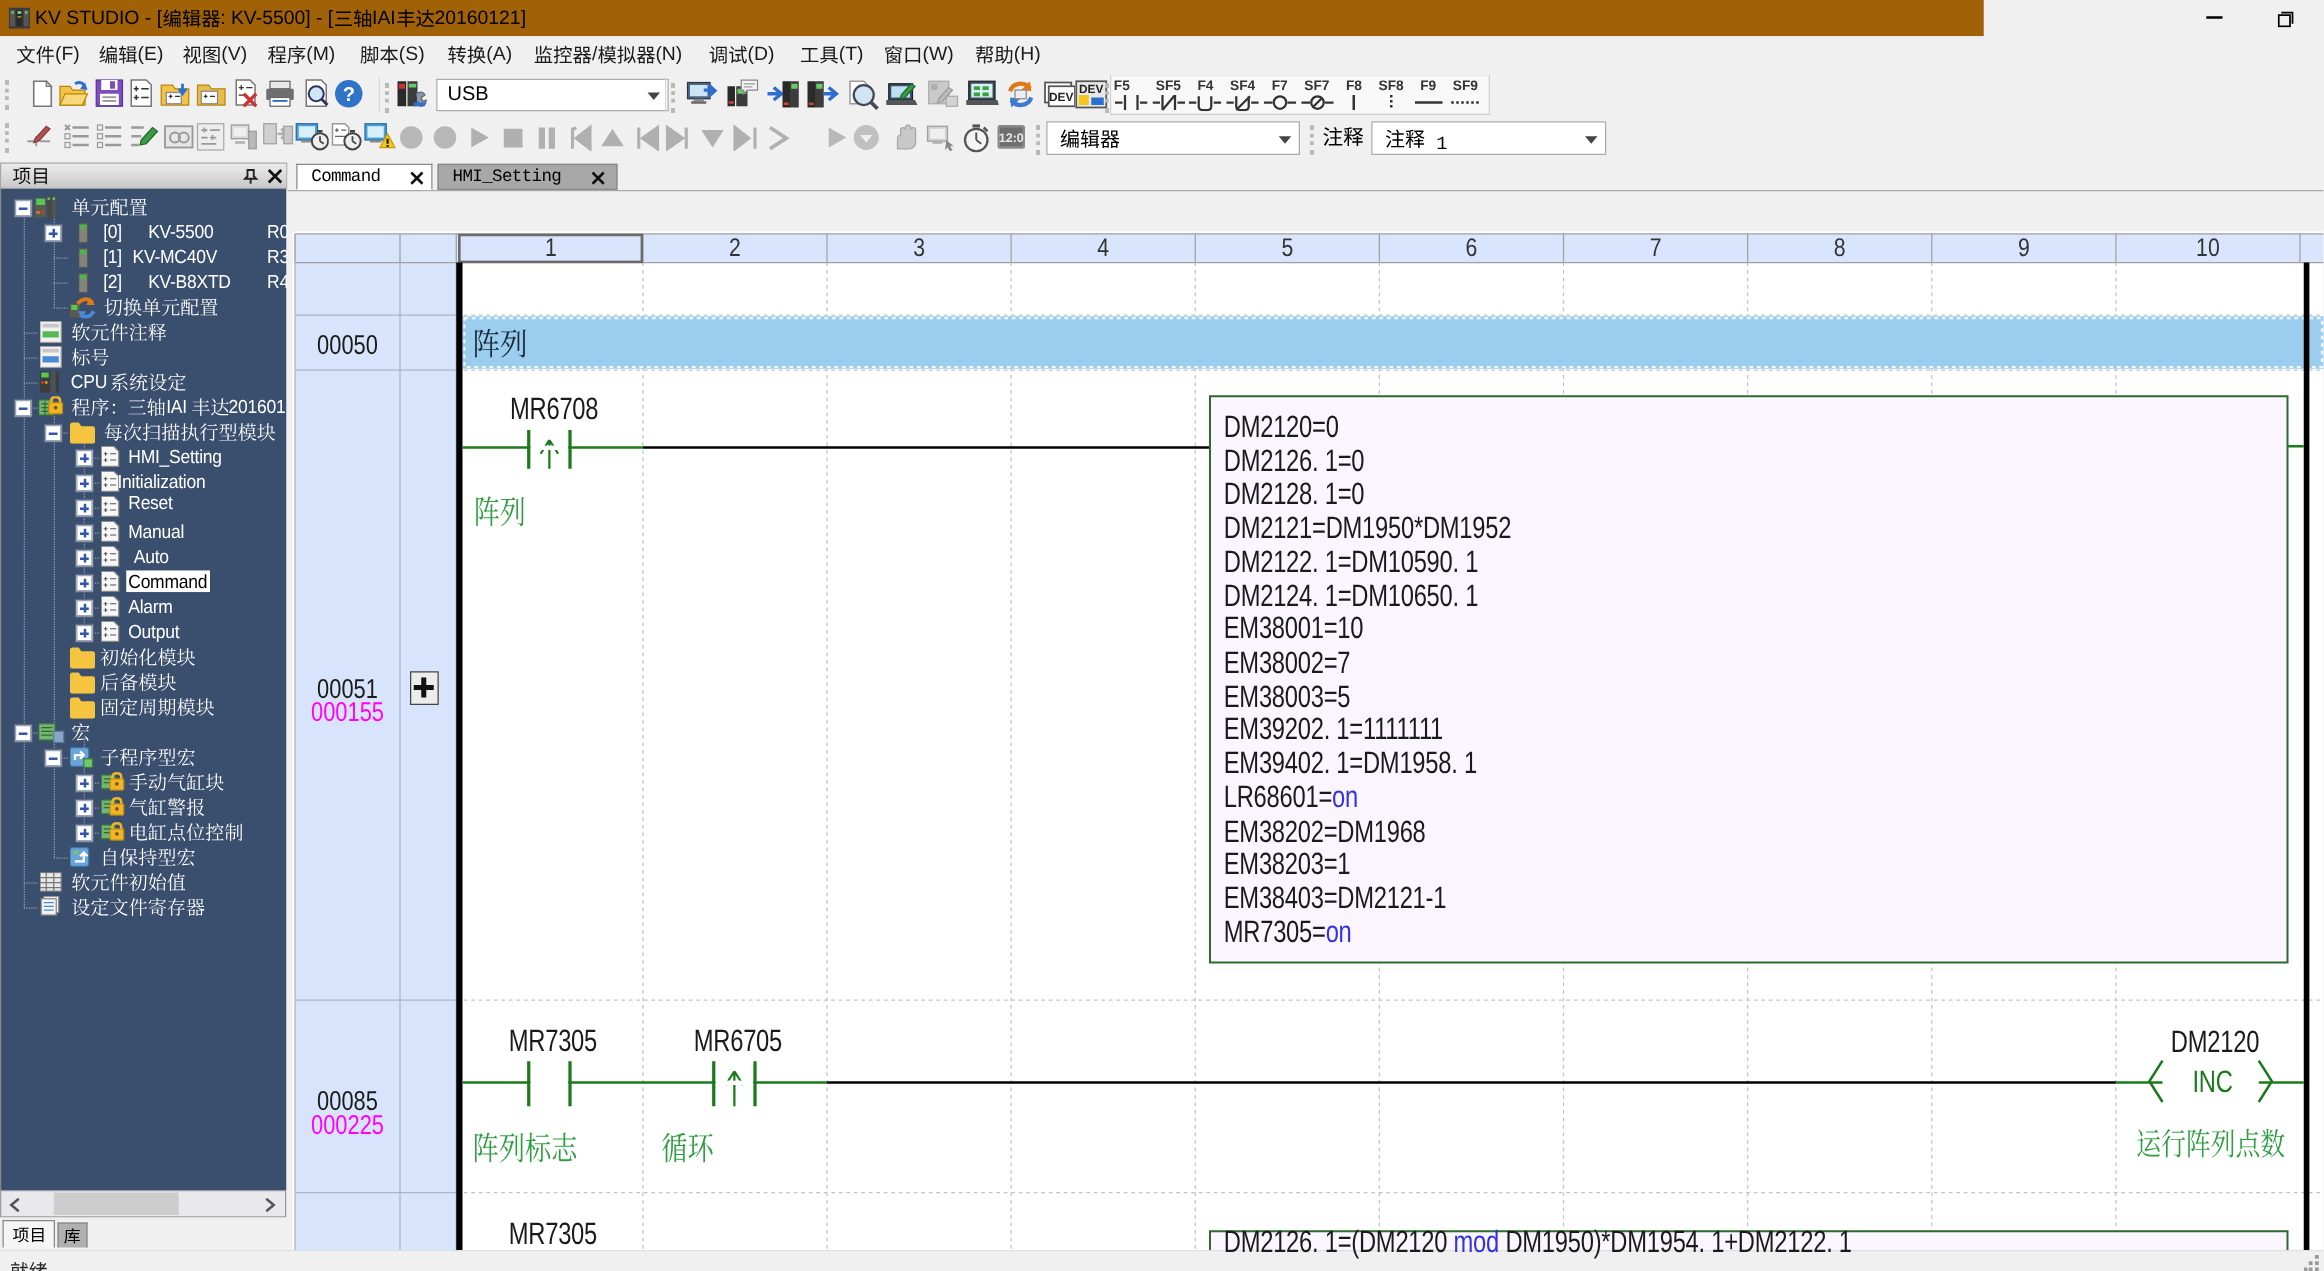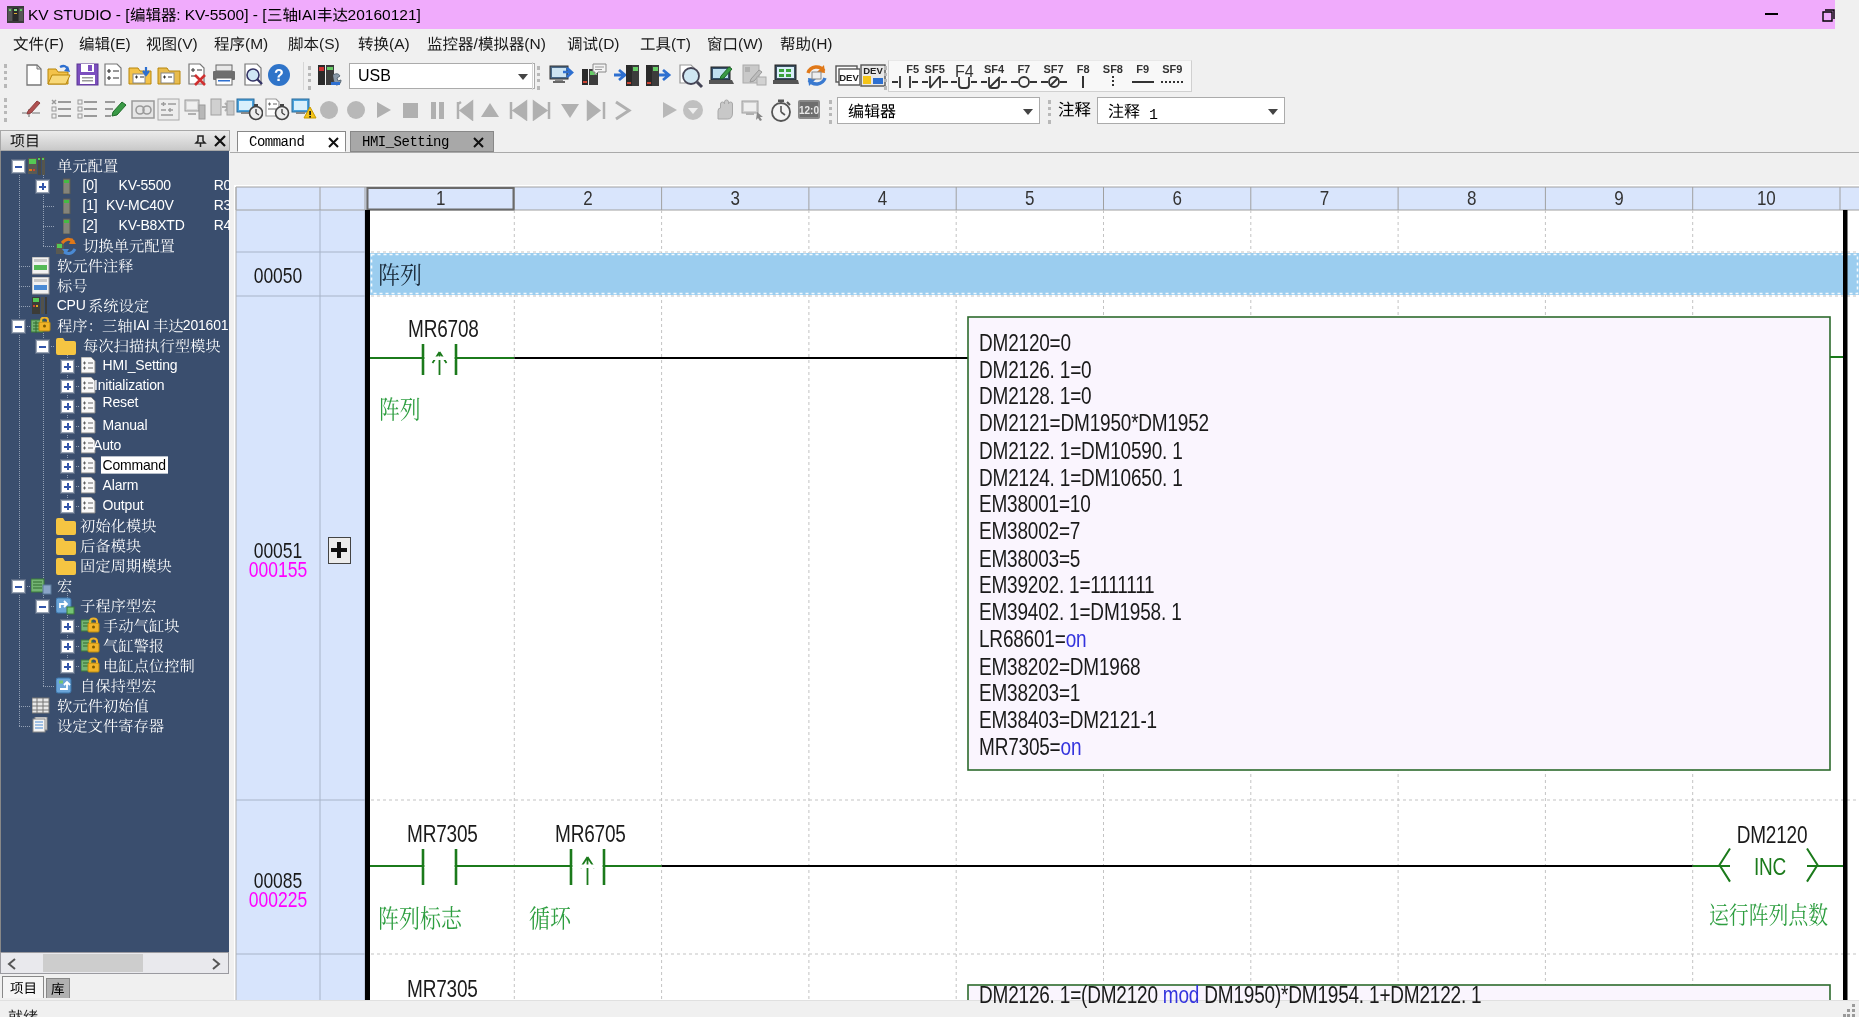--- a/index.html
+++ b/index.html
@@ -1,21 +1,21 @@
 <!DOCTYPE html>
 <html><head><meta charset="utf-8"><style>
 *{margin:0;padding:0;box-sizing:border-box}
 html,body{width:1859px;height:1017px;overflow:hidden;font-family:"Liberation Sans",sans-serif;background:#f0f0f0;position:relative}
 .abs{position:absolute}
 svg.ck{display:inline-block}
 
 .lt{position:absolute;font-family:"Liberation Sans",sans-serif;font-size:19px;letter-spacing:-0.2px;color:#1a1a1a;transform:scaleY(1.3);transform-origin:0 0;line-height:20.72px;white-space:pre}
 .lt .bl{color:#3333dd}
 
-#titlebar{position:absolute;left:0;top:0;width:1835px;height:29px;background:#f0abfc}
+#titlebar{position:absolute;left:0;top:0;width:1587px;height:29px;background:#a16207}
 #menubar{position:absolute;left:0;top:29px;width:1859px;height:30px;background:#f0f0f0;border-bottom:1px solid #f0f0f0}
 .mi{position:absolute;top:7px;height:16px;font-size:15.5px;color:#1a1a1a;display:flex;align-items:center}
 #tb1{position:absolute;left:0;top:59px;width:1859px;height:34px;background:#f0f0f0}
 #tb2{position:absolute;left:0;top:93px;width:1859px;height:34px;background:#f0f0f0}
 .combo{position:absolute;background:#fff;border:1px solid #ababab;height:26px}
 .combo .arr{position:absolute;right:6px;top:10px;width:0;height:0;border-left:5px solid transparent;border-right:5px solid transparent;border-top:6px solid #444}
 .grip{position:absolute;width:3px;border-left:3px dotted #b8b8b8;height:24px;top:5px}
 .sep{position:absolute;width:1px;background:#d6d6d6;height:28px;top:3px}
 
 #lpanel{position:absolute;left:0;top:127px;width:230px;height:890px}
@@ -396,29 +396,29 @@
       <text x="17" y="18" text-anchor="middle" font-size="9.5" font-weight="bold" fill="#222" font-family="Liberation Sans">DEV</text>
     </svg>
     <svg class="abs" style="left:859px;top:4px" width="28" height="25">
       <rect x="2" y="2" width="24" height="21" fill="#e8e8e8" stroke="#555" stroke-width="1.4"></rect>
       <rect x="4" y="13" width="8" height="8" fill="#f5c518"></rect>
       <rect x="14" y="15" width="10" height="6" fill="#2d6fd0"></rect>
       <text x="14" y="11" text-anchor="middle" font-size="9.5" font-weight="bold" fill="#222" font-family="Liberation Sans">DEV</text>
     </svg>
     <div class="grip" style="left:884px;top:7px"></div>
     <div class="abs" style="left:888px;top:1px;width:304px;height:32px;background:#f8f8f8;border:1px solid #d0d0d0;border-top-color:#e8e8e8"></div>
-    <div class="abs" style="left:891px;top:4px;width:28px;height:13px;font-size:11px;font-weight:bold;color:#333;text-align:right;font-family:'Liberation Sans'">F5</div>
+    <div class="abs" style="left:891px;top:4px;width:28px;height:13px;font-size:11px;font-weight:bold;color:#333;text-align:left;font-family:'Liberation Sans'">F5</div>
     <svg class="abs" style="left:892px;top:17px" width="26" height="13">
       <path d="M0 6 h6 M20 6 h6 M8 0 v12 M18 0 v12" stroke="#333" stroke-width="1.8" fill="none"></path>
     </svg>
     <div class="abs" style="left:920.7px;top:4px;width:28px;height:13px;font-size:11px;font-weight:bold;color:#333;text-align:center;font-family:'Liberation Sans'">SF5</div>
     <svg class="abs" style="left:921.7px;top:17px" width="26" height="13">
       <path d="M0 6 h6 M20 6 h6 M8 0 v12 M18 0 v12 M8 12 L18 0" stroke="#333" stroke-width="1.8" fill="none"></path>
     </svg>
-    <div class="abs" style="left:950.4px;top:4px;width:28px;height:13px;font-size:16px;font-weight:normal;color:#333;text-align:center;font-family:'Liberation Sans'">F4</div>
+    <div class="abs" style="left:950.4px;top:4px;width:28px;height:13px;font-size:11px;font-weight:bold;color:#333;text-align:center;font-family:'Liberation Sans'">F4</div>
     <svg class="abs" style="left:951.4px;top:17px" width="26" height="13">
       <path d="M0 6 h6 M20 6 h6 M8 1 v8 q0 3 3 3 h4 q3 0 3 -3 v-8" stroke="#333" stroke-width="1.8" fill="none"></path>
     </svg>
     <div class="abs" style="left:980.1px;top:4px;width:28px;height:13px;font-size:11px;font-weight:bold;color:#333;text-align:center;font-family:'Liberation Sans'">SF4</div>
     <svg class="abs" style="left:981.1px;top:17px" width="26" height="13">
       <path d="M0 6 h6 M20 6 h6 M8 1 v8 q0 3 3 3 h4 q3 0 3 -3 v-8 M8 12 L19 1" stroke="#333" stroke-width="1.8" fill="none"></path>
     </svg>
     <div class="abs" style="left:1009.8px;top:4px;width:28px;height:13px;font-size:11px;font-weight:bold;color:#333;text-align:center;font-family:'Liberation Sans'">F7</div>
     <svg class="abs" style="left:1010.8px;top:17px" width="26" height="13">
       <path d="M0 6 h7 M19 6 h7" stroke="#333" stroke-width="1.8"></path>
@@ -791,21 +791,21 @@
       <svg class="abs" style="left:80px;top:266.3px" width="21" height="18">
         <path d="M0 0 h10 l4 4 v12 h-14 z" fill="#f8f8f8" stroke="#888"></path>
         <path d="M2 6 h3 M3.5 4.5 v3 M7 6 h5 M2 11 h3 M3.5 9.5 v3 M7 11 h5" stroke="#555" stroke-width="0.9"></path>
       </svg>
       <div class="treerow" style="left:101.6px;top:266.3px"><span class="trasc" style="">Manual</span></div>
       <div class="texp plus" style="left:59.5px;top:288.8px"></div>
       <svg class="abs" style="left:80px;top:286.3px" width="21" height="18">
         <path d="M0 0 h10 l4 4 v12 h-14 z" fill="#f8f8f8" stroke="#888"></path>
         <path d="M2 6 h3 M3.5 4.5 v3 M7 6 h5 M2 11 h3 M3.5 9.5 v3 M7 11 h5" stroke="#555" stroke-width="0.9"></path>
       </svg>
-      <div class="treerow" style="left:92px;top:286.3px"><span class="trasc" style="">Auto</span></div>
+      <div class="treerow" style="left:106px;top:286.3px"><span class="trasc" style="">Auto</span></div>
       <div class="texp plus" style="left:59.5px;top:308.8px"></div>
       <svg class="abs" style="left:80px;top:306.3px" width="21" height="18">
         <path d="M0 0 h10 l4 4 v12 h-14 z" fill="#f8f8f8" stroke="#888"></path>
         <path d="M2 6 h3 M3.5 4.5 v3 M7 6 h5 M2 11 h3 M3.5 9.5 v3 M7 11 h5" stroke="#555" stroke-width="0.9"></path>
       </svg>
       <div class="treerow" style="left:101.6px;top:306.3px"><span class="trasc" style="background:#fff;color:#000;padding:0 2px;margin-left:-2px">Command</span></div>
       <div class="texp plus" style="left:59.5px;top:328.8px"></div>
       <svg class="abs" style="left:80px;top:326.3px" width="21" height="18">
         <path d="M0 0 h10 l4 4 v12 h-14 z" fill="#f8f8f8" stroke="#888"></path>
         <path d="M2 6 h3 M3.5 4.5 v3 M7 6 h5 M2 11 h3 M3.5 9.5 v3 M7 11 h5" stroke="#555" stroke-width="0.9"></path>

